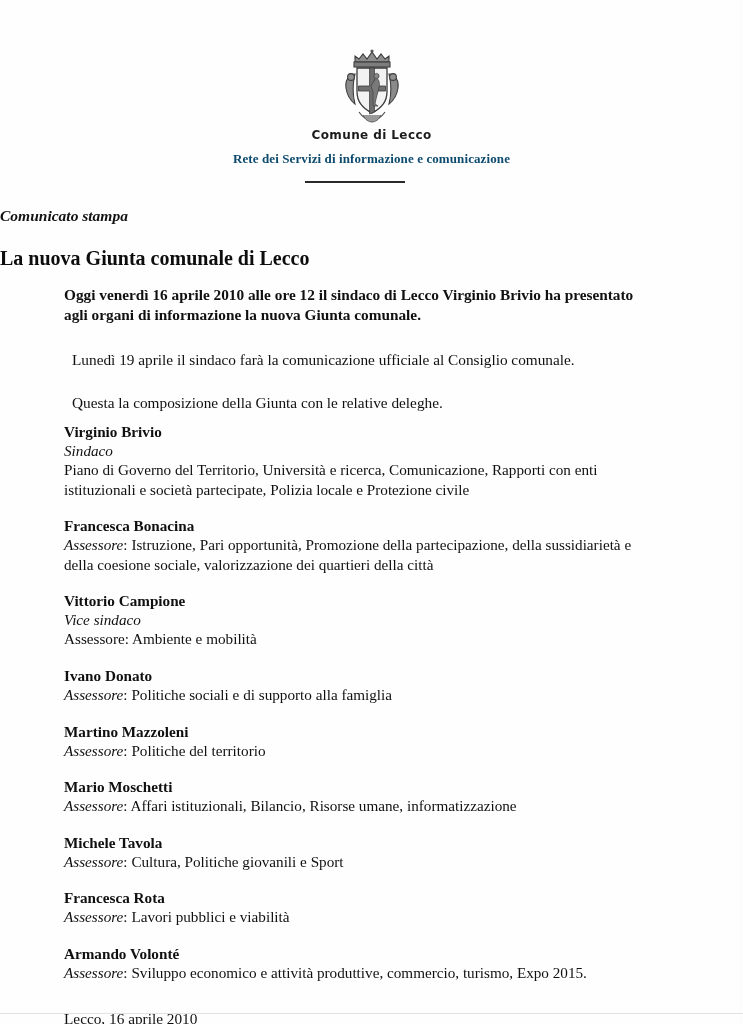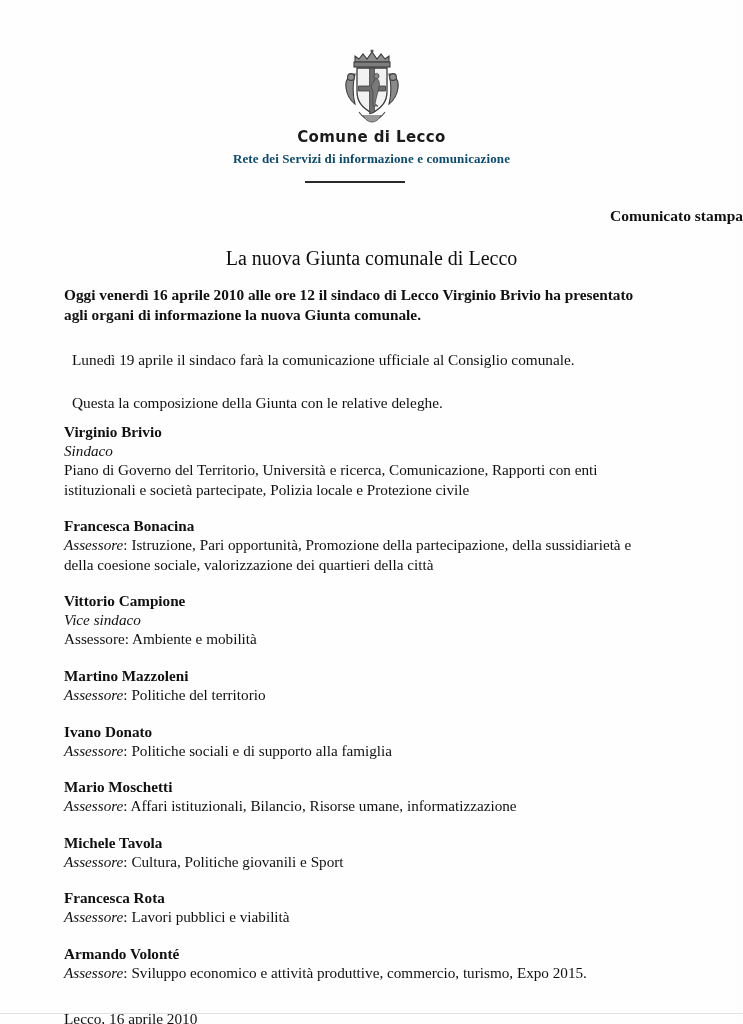--- a/index.html
+++ b/index.html
@@ -48,21 +48,21 @@
     top: 46px;
     text-align: center;
   }
   .crest-svg {
     display: block;
     margin: 0 auto;
   }
   .crest-caption {
     font-family: "DejaVu Sans", "Liberation Sans", sans-serif;
     font-weight: bold;
-    font-size: 15px;
+    font-size: 12px;
     letter-spacing: 0.4px;
     color: #1b1b1b;
     margin-top: 2px;
   }
 
   .dept-line {
     position: absolute;
     left: 0;
     right: 0;
     top: 151px;
@@ -80,33 +80,33 @@
     width: 100px;
     height: 2px;
     background: #2a2a2a;
   }
 
   .kicker {
     position: absolute;
     left: 0;
     right: 0;
     top: 207px;
-    text-align: right;
+    text-align: left;
     font-weight: bold;
     font-size: 15.5px;
     color: #111;
+    font-style: italic;
   }
 
   .doc-title {
     position: absolute;
     left: 0;
     right: 0;
     top: 247px;
-    text-align: center;
-    font-weight: normal;
+    font-weight: bold;
     font-size: 20px;
     color: #0d0d0d;
   }
 
   
   .body-wrap {
     position: absolute;
     left: 64px;
     top: 285px;
     width: 578px;
@@ -226,30 +226,30 @@
         <div class="member-deleghe"><span class="deleghe-label">Assessore</span>: <span>Istruzione, Pari opportunità, Promozione della partecipazione, della sussidiarietà e della coesione sociale, valorizzazione dei quartieri della città</span></div>
       </div>
 
       <div class="member">
         <div class="member-name">Vittorio Campione</div>
         <div class="member-role">Vice sindaco</div>
         <div class="member-deleghe"><span class="deleghe-label plain">Assessore</span>: <span>Ambiente e mobilità</span></div>
       </div>
 
       <div class="member">
+        <div class="member-name">Ivano Donato</div>
+        <div class="member-deleghe"><span class="deleghe-label">Assessore</span>: <span>Politiche sociali e di supporto alla famiglia</span></div>
+      </div>
+
+      <div class="member">
         <div class="member-name">Martino Mazzoleni</div>
         <div class="member-deleghe"><span class="deleghe-label">Assessore</span>: <span>Politiche del territorio</span></div>
       </div>
 
       <div class="member">
-        <div class="member-name">Ivano Donato</div>
-        <div class="member-deleghe"><span class="deleghe-label">Assessore</span>: <span>Politiche sociali e di supporto alla famiglia</span></div>
-      </div>
-
-      <div class="member">
         <div class="member-name">Mario Moschetti</div>
         <div class="member-deleghe"><span class="deleghe-label">Assessore</span>: <span>Affari istituzionali, Bilancio, Risorse umane, informatizzazione</span></div>
       </div>
 
       <div class="member">
         <div class="member-name">Michele Tavola</div>
         <div class="member-deleghe"><span class="deleghe-label">Assessore</span>: <span>Cultura, Politiche giovanili e Sport</span></div>
       </div>
 
       <div class="member">

